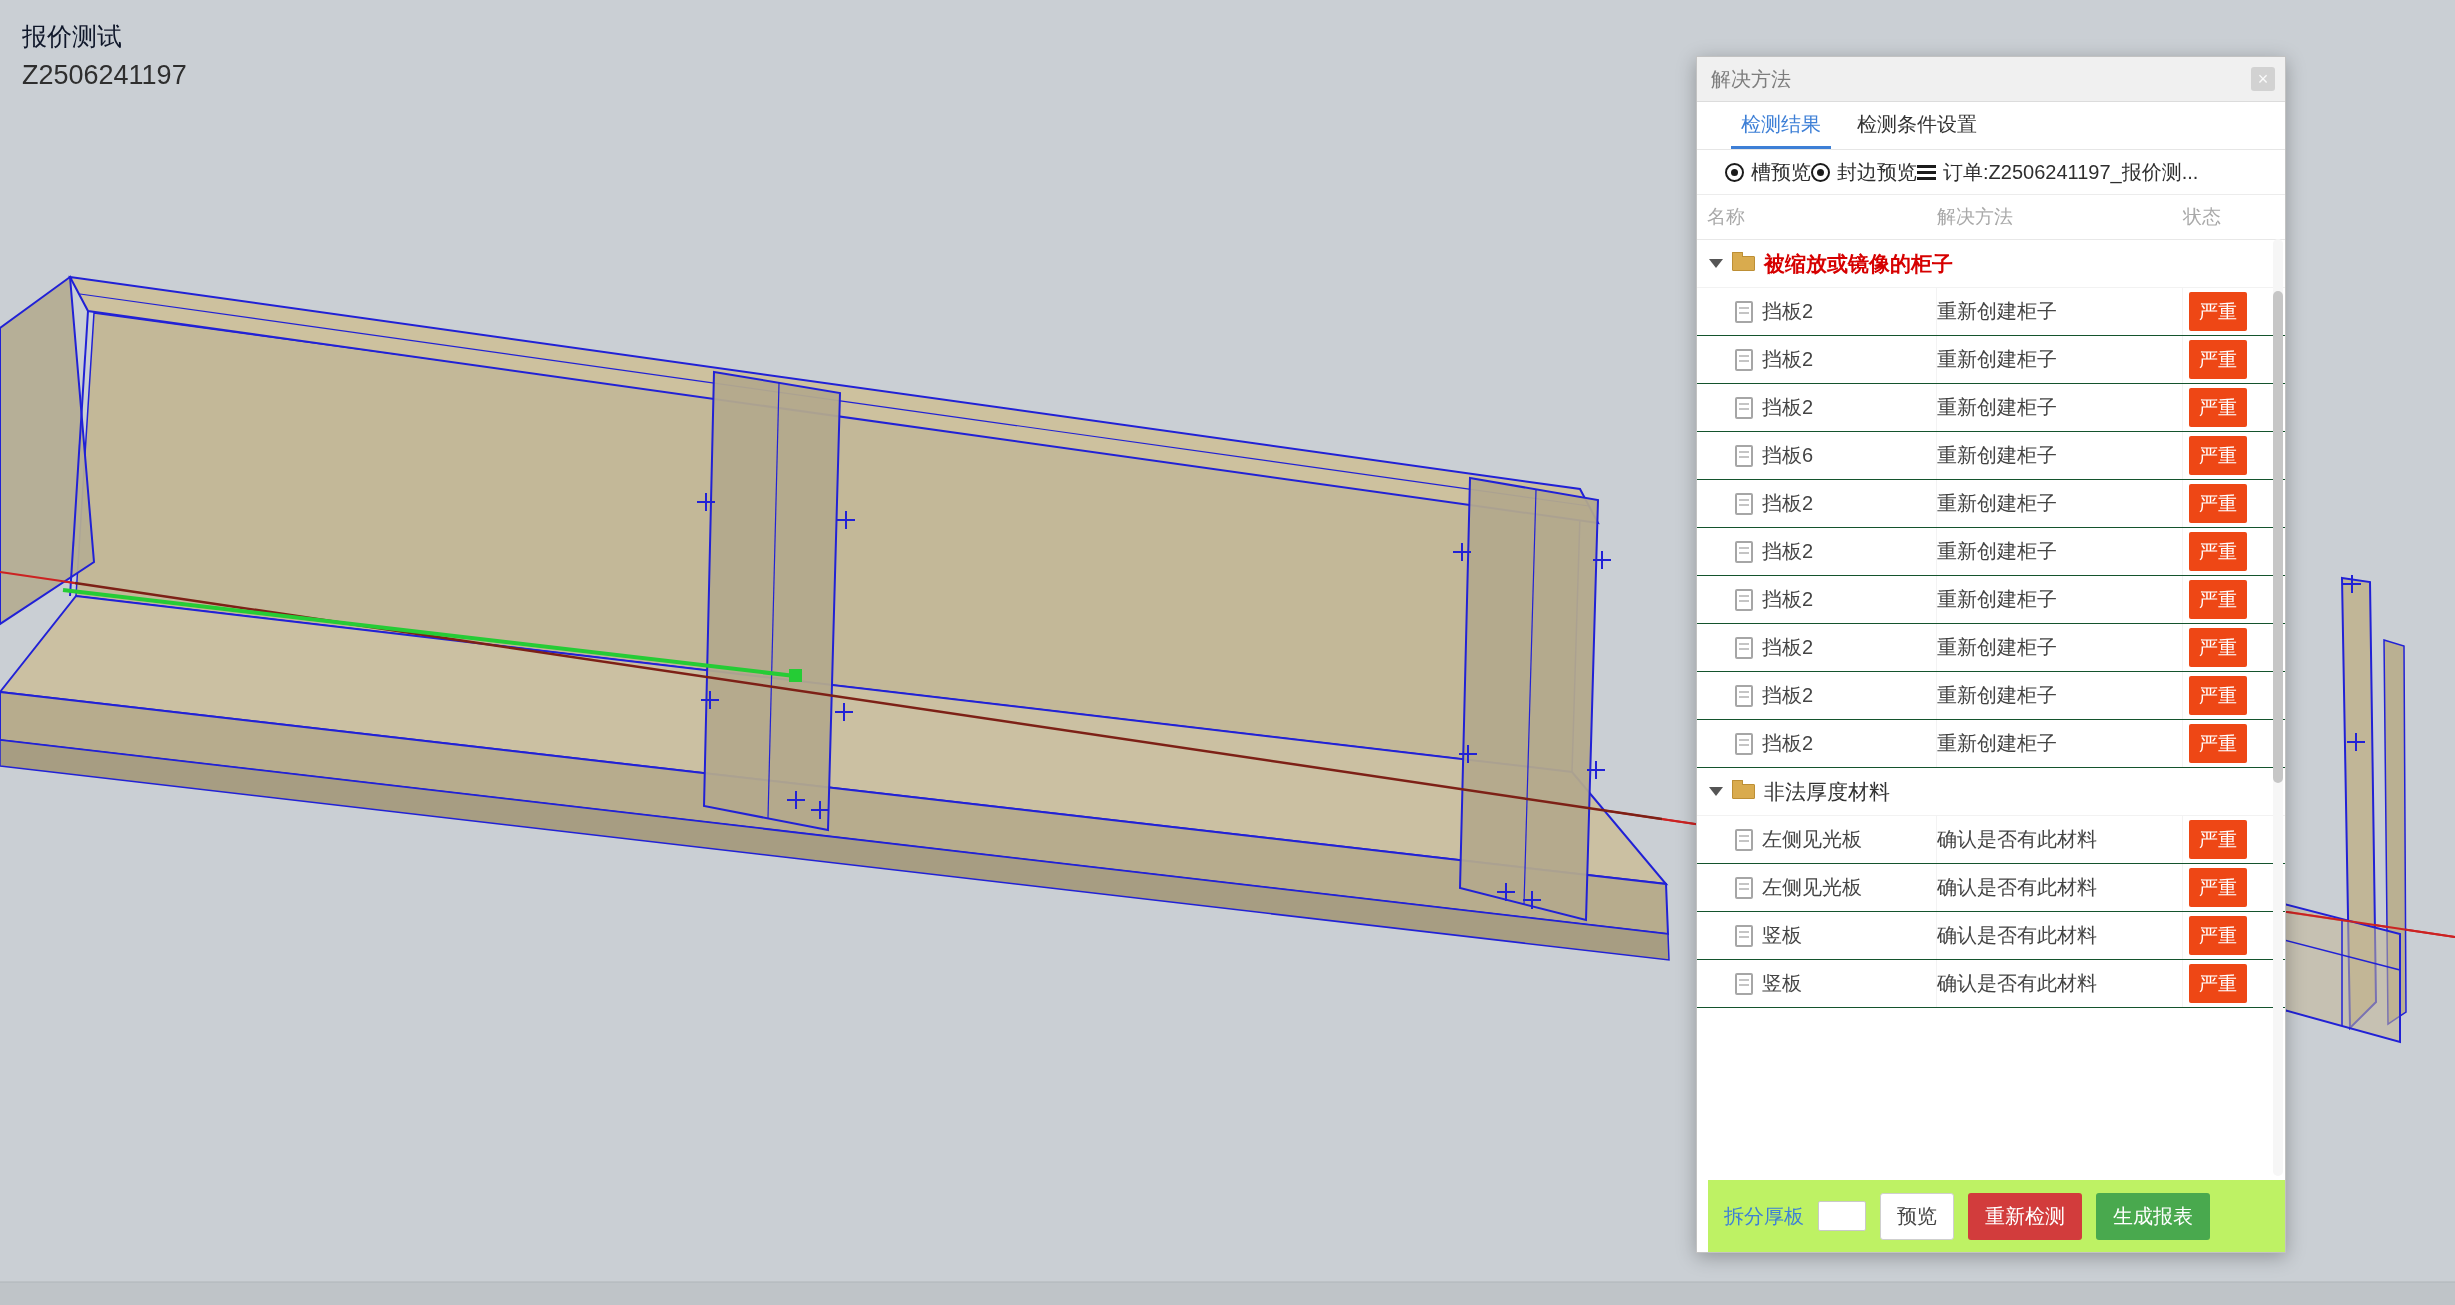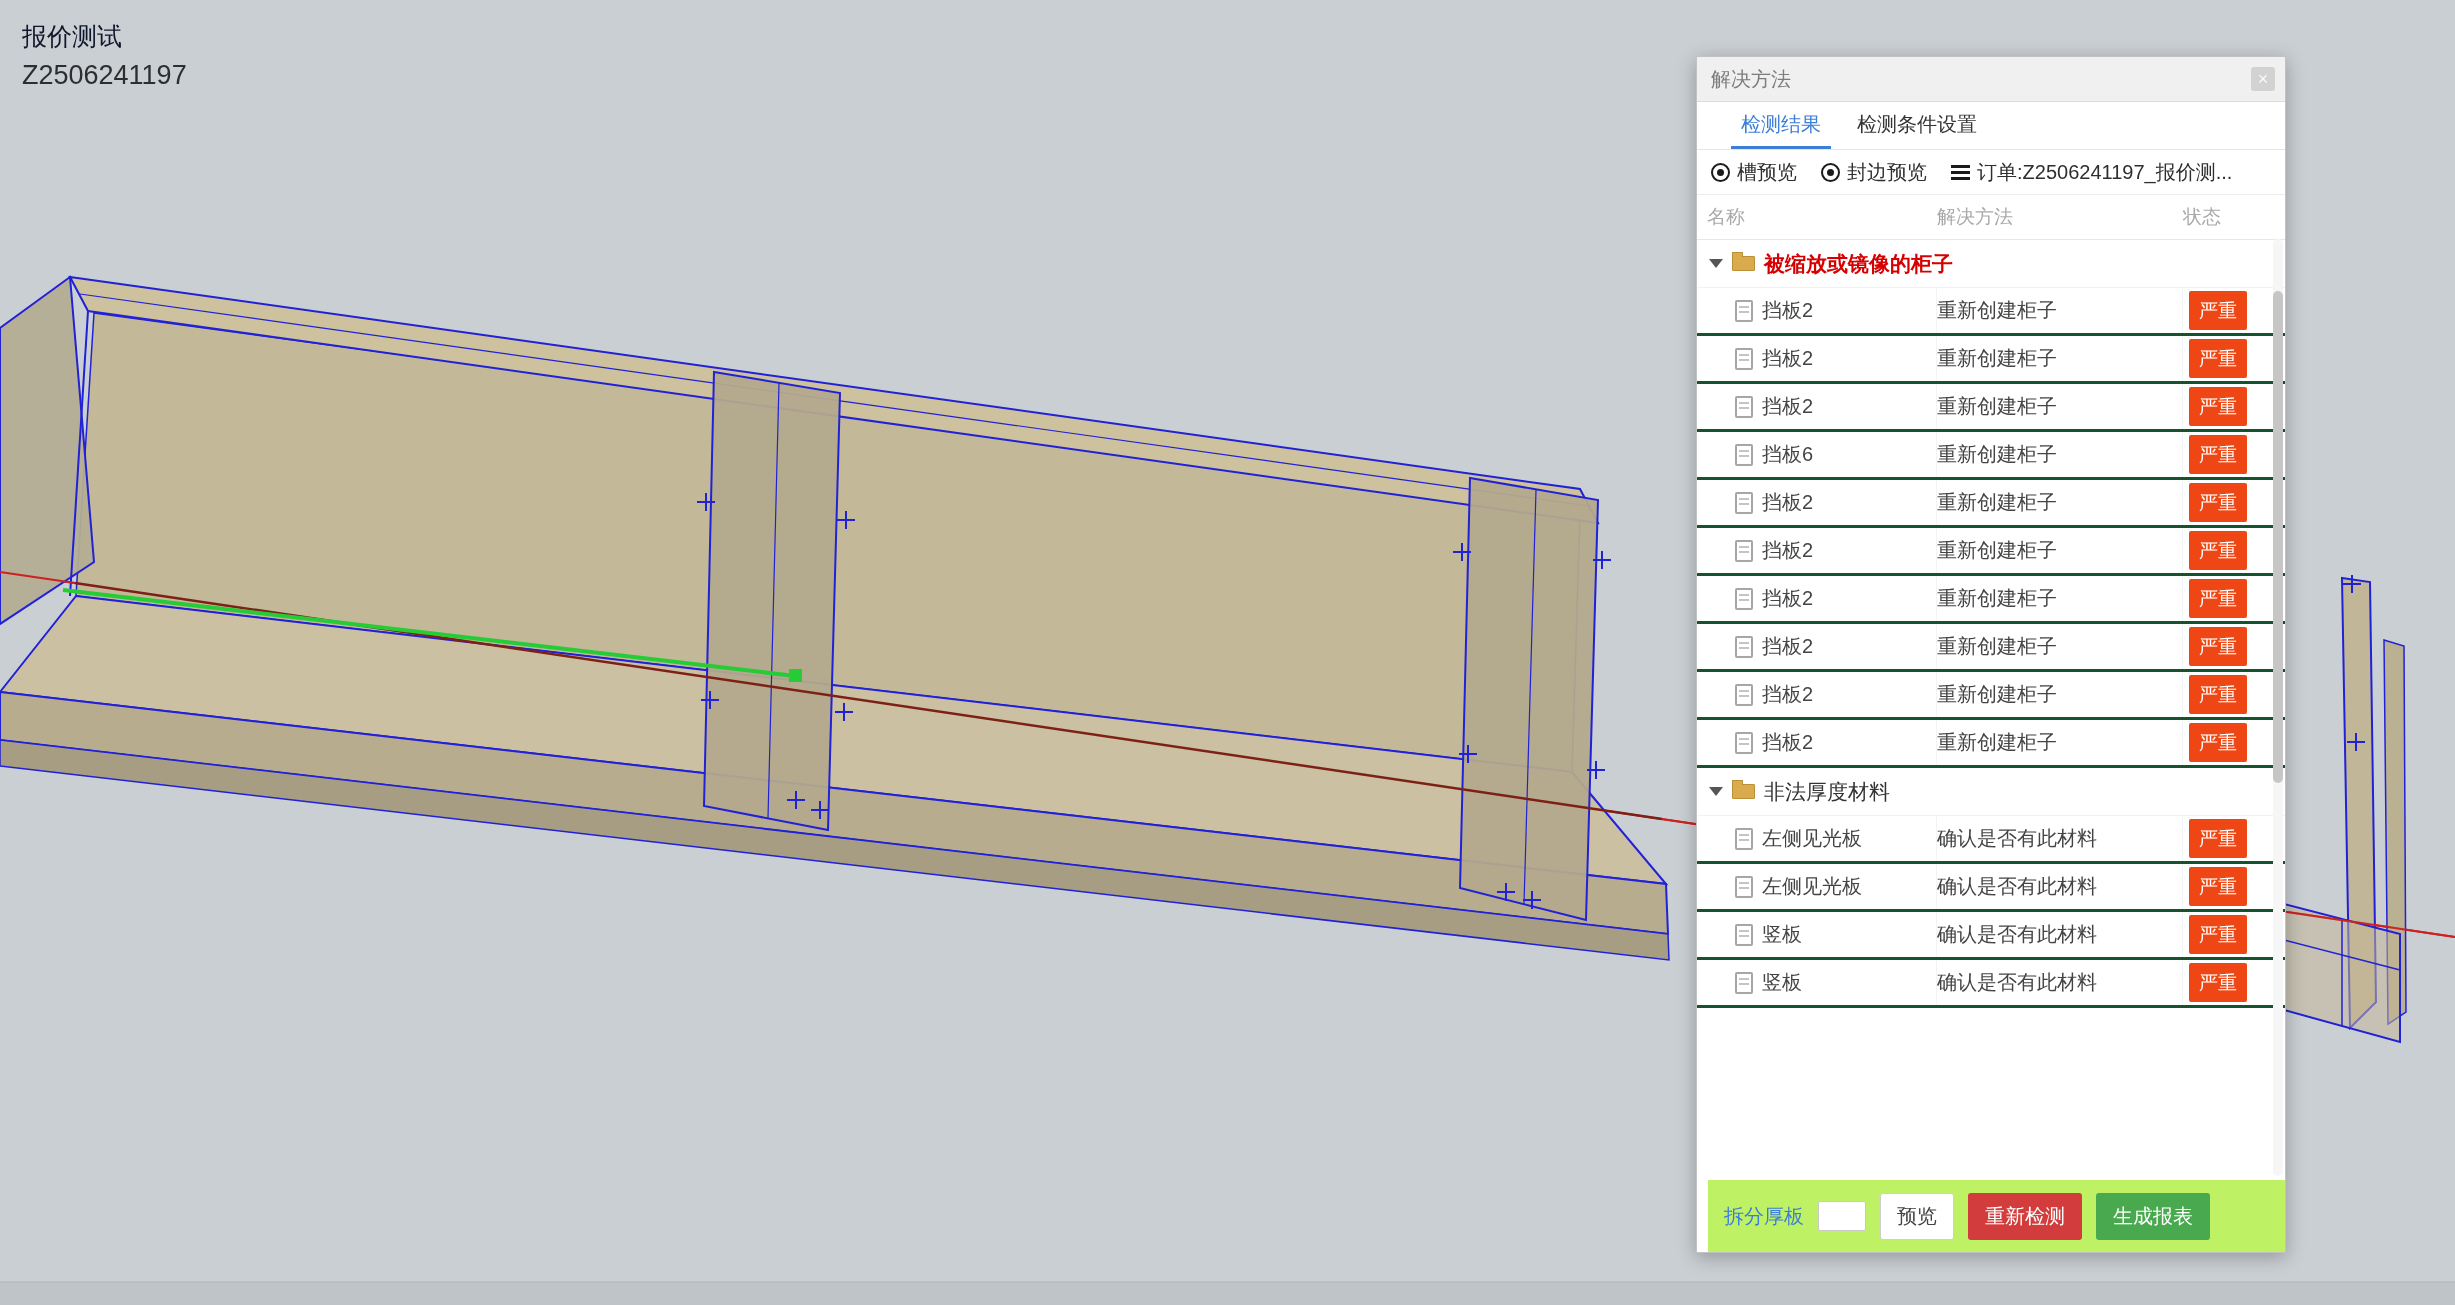--- a/index.html
+++ b/index.html
@@ -14,21 +14,21 @@
   
   .panel{position:absolute;left:1696px;top:56px;width:590px;height:1197px;background:#fff;
          border:1px solid #c2c2c2;box-shadow:0 4px 18px rgba(0,0,0,.28);z-index:3;box-sizing:border-box;}
   .p-header{position:relative;height:44px;line-height:44px;background:#f0f0f0;border-bottom:1px solid #dcdcdc;
             color:#7d7d7d;font-size:20px;padding:0 14px;}
   .p-close{position:absolute;right:10px;top:10px;width:24px;height:24px;line-height:24px;text-align:center;
            background:#d2d2d2;color:#fafafa;font-size:18px;border-radius:3px;cursor:default;}
   .p-tabs{display:flex;height:47px;border-bottom:1px solid #e6e6e6;padding-left:34px;background:#fff;text-align:right;}
   .tab{line-height:44px;padding:0 10px;margin-right:16px;color:#333;font-size:20px;border-bottom:3px solid transparent;}
   .tab.active{color:#3d7fd6;border-bottom-color:#3d7fd6;}
-  .p-toolbar{display:flex;align-items:center;height:44px;gap:24px;padding-left:14px;border-bottom:1px solid #ececec;
+  .p-toolbar{display:flex;align-items:center;height:44px;padding-left:28px;border-bottom:1px solid #ececec;
              font-size:20px;color:#2e2e2e;background:#fff;}
   .tb-item{display:flex;align-items:center;gap:7px;white-space:nowrap;}
   .tb-item .lbl{max-width:258px;overflow:hidden;text-overflow:ellipsis;white-space:nowrap;}
   .target{width:15px;height:15px;border:2px solid #1b1b1b;border-radius:50%;position:relative;display:inline-block;flex:none;}
   .target::after{content:"";position:absolute;left:50%;top:50%;width:7px;height:7px;margin:-3.5px 0 0 -3.5px;
                  background:#1b1b1b;border-radius:50%;}
   .ham{width:19px;height:15px;flex:none;display:inline-block;
        background:repeating-linear-gradient(to bottom,#1b1b1b 0 3px,transparent 3px 6px);}
 
   .t-head{display:flex;align-items:center;height:44px;color:#a9a9a9;font-size:19px;border-bottom:1px solid #e8e8e8;background:#fff;}
@@ -37,21 +37,21 @@
   .col-status{flex:1;}
 
   .t-body{background:#fff;}
   .grow{display:flex;align-items:center;height:48px;gap:9px;padding-left:12px;border-bottom:1px solid #f2f2f2;box-sizing:border-box;text-align:right;}
   .tri{width:0;height:0;border-left:7px solid transparent;border-right:7px solid transparent;border-top:9px solid #555;flex:none;}
   .folder{width:21px;height:13px;background:#d9ab4e;border:1px solid #bd8f35;border-radius:1px;position:relative;display:inline-block;flex:none;}
   .folder::before{content:"";position:absolute;top:-5px;left:-1px;width:9px;height:4px;background:#d9ab4e;border:1px solid #bd8f35;border-bottom:none;border-radius:1px 1px 0 0;}
   .glabel{font-size:21px;color:#333;}
   .glabel.red{color:#d60000;font-weight:700;}
 
-  .trow{display:flex;align-items:center;height:48px;border-bottom:3px solid #14532d;box-sizing:border-box;font-size:20px;color:#444;}
+  .trow{display:flex;align-items:center;height:48px;border-bottom:1px solid #14532d;box-sizing:border-box;font-size:20px;color:#444;}
   .c-name{width:240px;padding-left:38px;display:flex;align-items:center;gap:9px;box-sizing:border-box;border-right:1px solid #f3f3f3;height:100%;}
   .ficon{width:14px;height:18px;border:2px solid #a6a6a6;border-radius:2px;background:#fff;position:relative;display:inline-block;flex:none;}
   .ficon::after{content:"";position:absolute;left:2px;right:2px;top:4px;height:2px;background:#c4c4c4;box-shadow:0 5px 0 #c4c4c4;}
   .c-sol{width:246px;box-sizing:border-box;border-right:1px solid #f3f3f3;height:100%;display:flex;align-items:center;}
   .c-status{flex:1;display:flex;align-items:center;padding-left:6px;height:100%;}
   .badge{display:inline-block;background:#ee4715;color:#fff;font-size:19px;line-height:1;padding:10px 10px;border-radius:2px;}
 
   .p-scroll{position:absolute;right:2px;top:182px;bottom:76px;width:10px;background:#f6f6f6;border-radius:5px;}
   .p-thumb{position:absolute;left:0;top:52px;width:10px;height:492px;background:#c6c6c6;border-radius:5px;}
 

